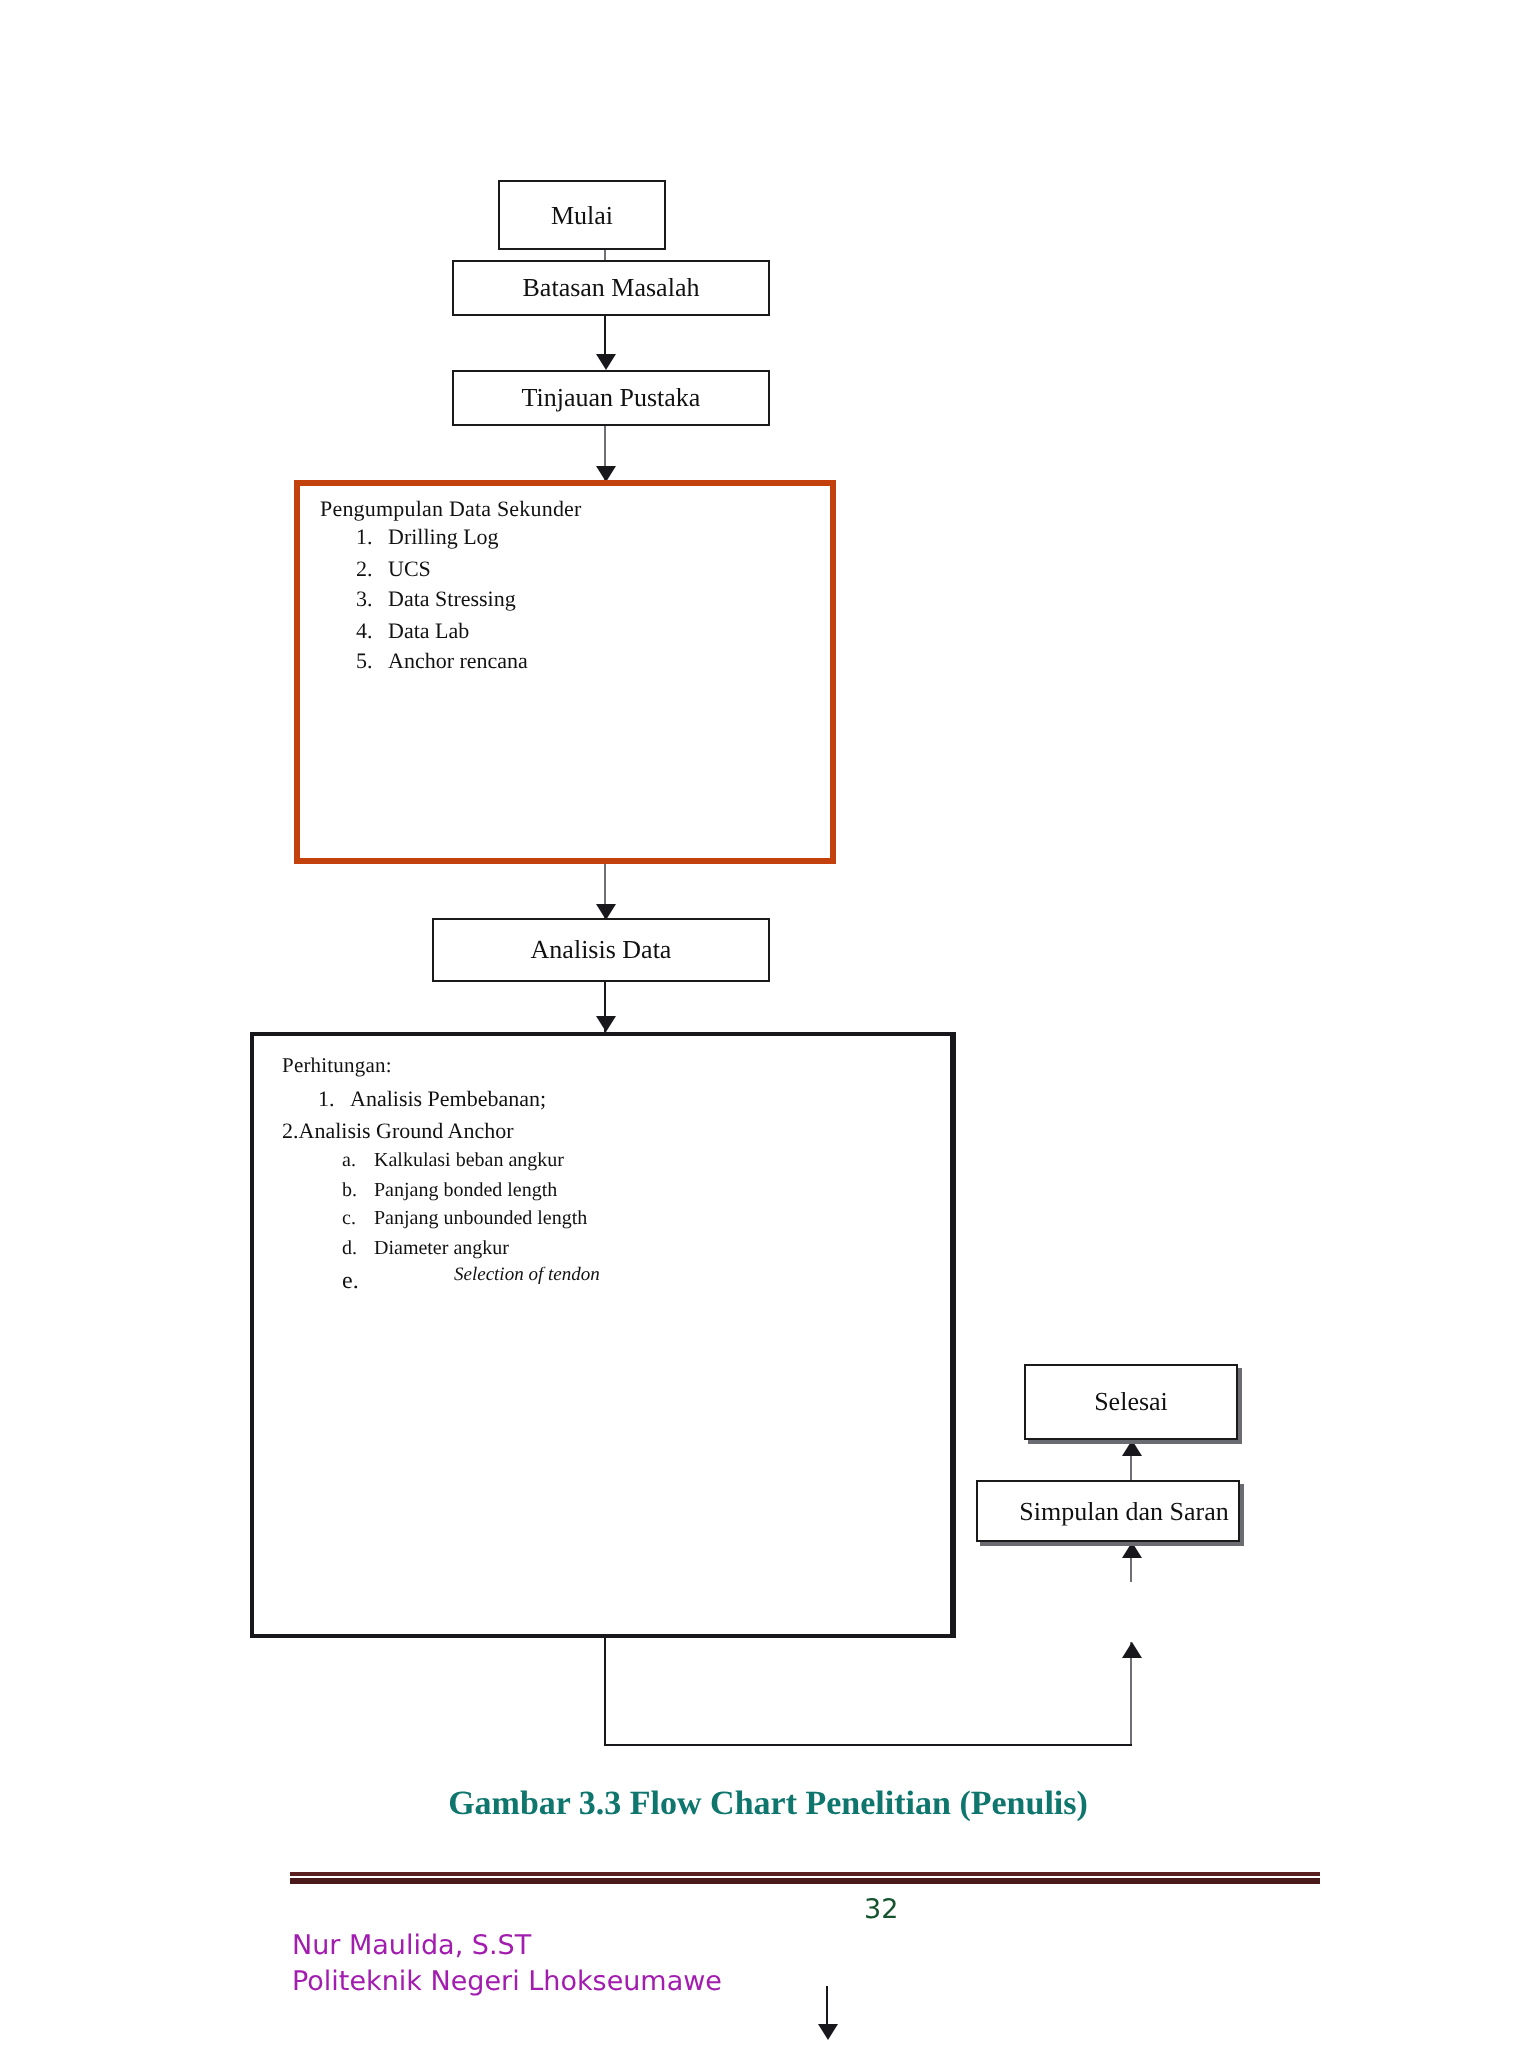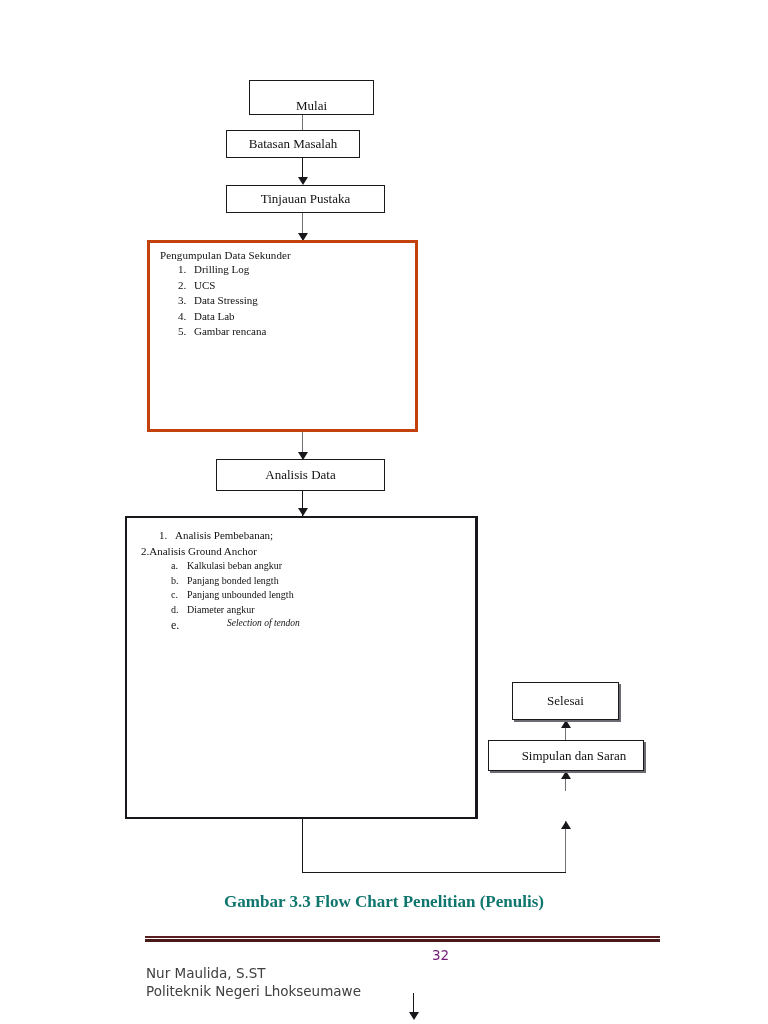--- a/index.html
+++ b/index.html
@@ -139,42 +139,42 @@
   .footrule-bot {
     position: absolute;
     height: 3px;
     background: #4a1a1a;
   }
   .footer-text {
     position: absolute;
     font-family: "DejaVu Sans", "Liberation Sans", sans-serif;
     font-size: 13.5px;
     line-height: 1.32;
-    color: #404040;
+    color: #a21caf;
     white-space: pre-line;
   }
   .footer-page {
     position: absolute;
     font-family: "DejaVu Sans", "Liberation Sans", sans-serif;
     font-size: 13.5px;
-    color: #701a75;
+    color: #14532d;
   }
 </style>
 </head>
 <body>
 
 <div id="page">
 
-  <div class="box" style="left:249px; top:80px; width:125px; height:35px;align-items:flex-end;">
+  <div class="box" style="left:249px; top:90px; width:84px; height:35px;">
     <span>Mulai</span>
   </div>
 
   <div class="vline" style="left:302px; top:111px; height:19px;"></div>
 
-  <div class="box" style="left:226px; top:130px; width:134px; height:28px;">
+  <div class="box" style="left:226px; top:130px; width:159px; height:28px;">
     <span>Batasan Masalah</span>
   </div>
 
   <div class="vline dark" style="left:302px; top:158px; height:23px;"></div>
   <div class="arrow-down" style="left:298px; top:177px;"></div>
 
   <div class="box" style="left:226px; top:185px; width:159px; height:28px;text-align:right;">
     <span>Tinjauan Pustaka</span>
   </div>
 
@@ -196,38 +196,39 @@
         <li>
           <span class="mk">3.</span>
           <span>Data Stressing</span>
         </li>
         <li>
           <span class="mk">4.</span>
           <span>Data Lab</span>
         </li>
         <li>
           <span class="mk">5.</span>
-          <span>Gambar rencana</span>
+          <span>Anchor rencana</span>
         </li>
       </ul>
     </div>
   </div>
 
   <div class="vline" style="left:302px; top:432px; height:28px;"></div>
   <div class="arrow-down" style="left:298px; top:452px;"></div>
 
   <div class="box" style="left:216px; top:459px; width:169px; height:32px;">
     <span>Analisis Data</span>
   </div>
 
   <div class="vline dark" style="left:302px; top:491px; height:25px;"></div>
   <div class="arrow-down" style="left:298px; top:508px;"></div>
 
   <div class="panel thick-right" style="left:125px; top:516px; width:353px; height:303px;">
     <div class="panel-inner" style="padding-left:14px; padding-top:10px;">
+      <p class="panel-title" style="font-size:10.5px; margin-bottom:4px;">Perhitungan:</p>
       <ul class="lvl1">
         <li>
           <span class="mk">1.</span>
           <span>Analisis Pembebanan;</span>
         </li>
         <li style="display:block;">
           <div style="display:flex;">
             <span class="mk">2.</span>
             <span>Analisis Ground Anchor</span>
           </div>
@@ -260,21 +261,21 @@
 
   <div class="vline thick dark" style="left:475px; top:516px; height:280px;"></div>
 
   <div class="box shadowed" style="left:512px; top:682px; width:107px; height:38px;">
     <span>Selesai</span>
   </div>
 
   <div class="vline" style="left:565px; top:720px; height:20px;"></div>
   <div class="arrow-up" style="left:561px; top:720px;"></div>
 
-  <div class="box shadowed" style="left:488px; top:740px; width:156px; height:31px;padding-left:16px;">
+  <div class="box shadowed" style="left:488px; top:740px; width:132px; height:31px;padding-left:16px;">
     <span>Simpulan dan Saran</span>
   </div>
 
   <div class="vline" style="left:565px; top:771px; height:20px;"></div>
   <div class="arrow-up" style="left:561px; top:771px;"></div>
 
 
   <div class="vline dark" style="left:302px; top:819px; height:54px;"></div>
   <div class="hline dark" style="left:302px; top:872px; width:264px;"></div>
   <div class="vline" style="left:565px; top:821px; height:51px;"></div>

